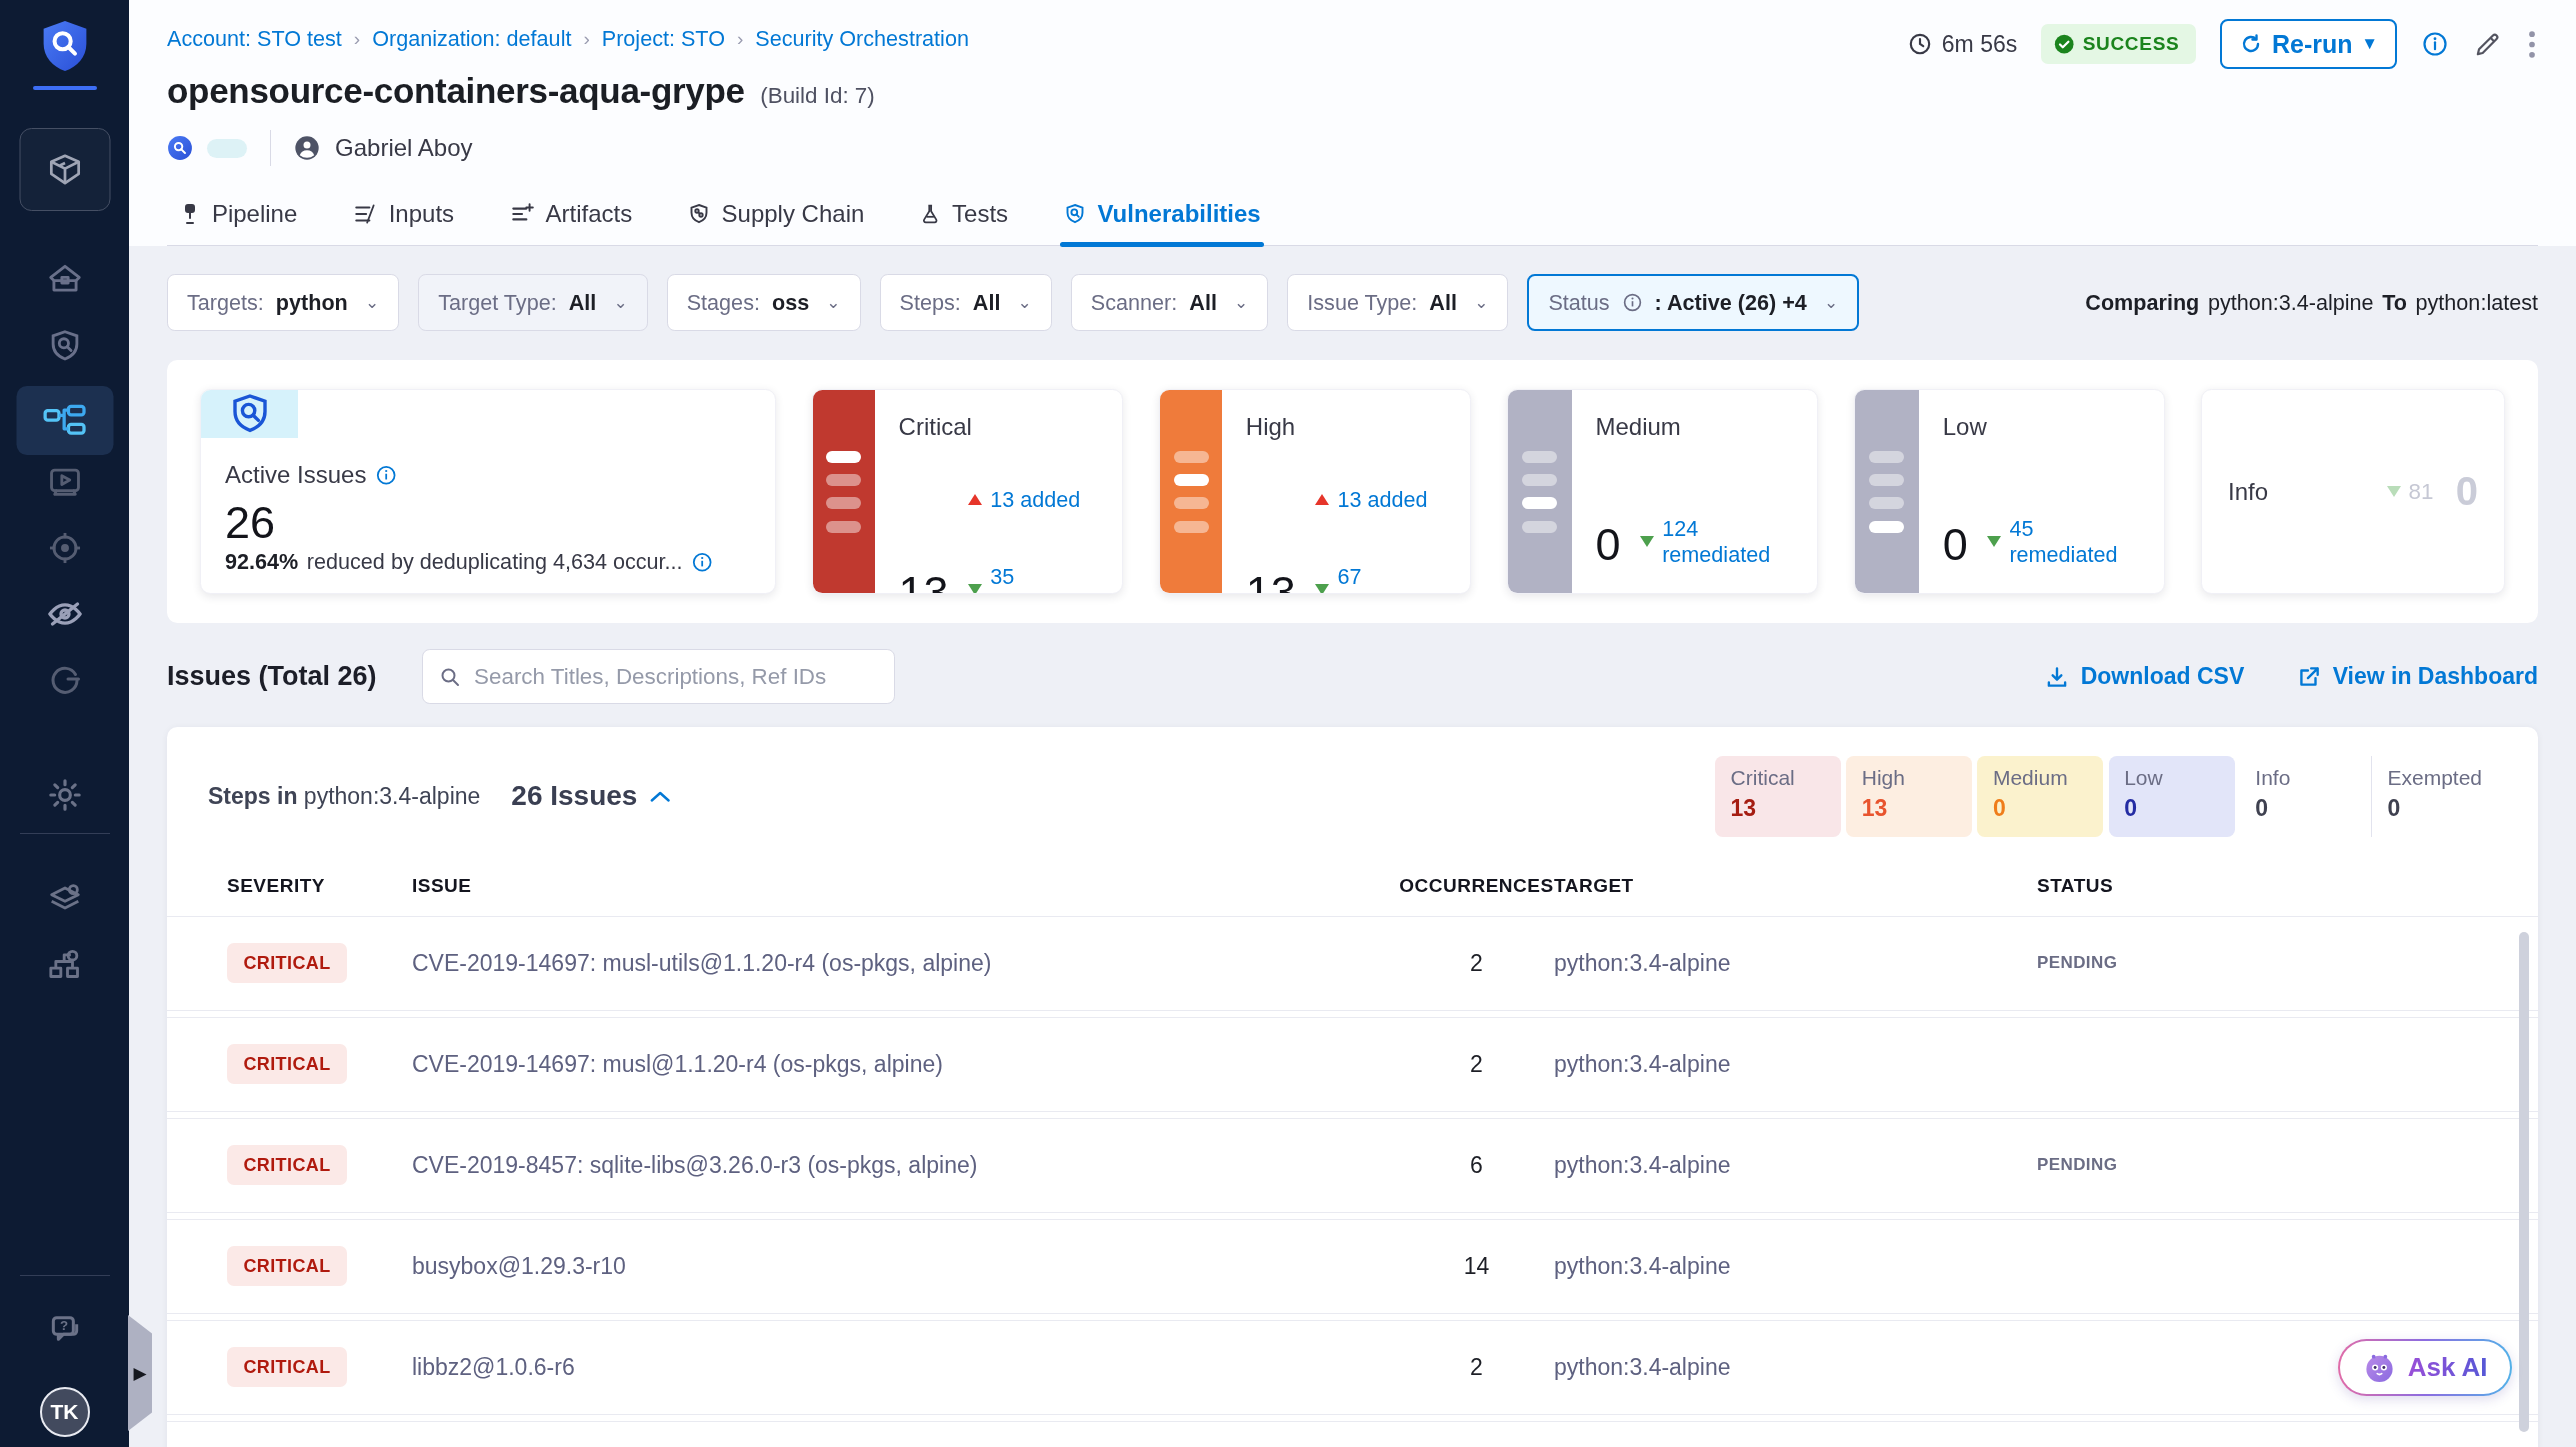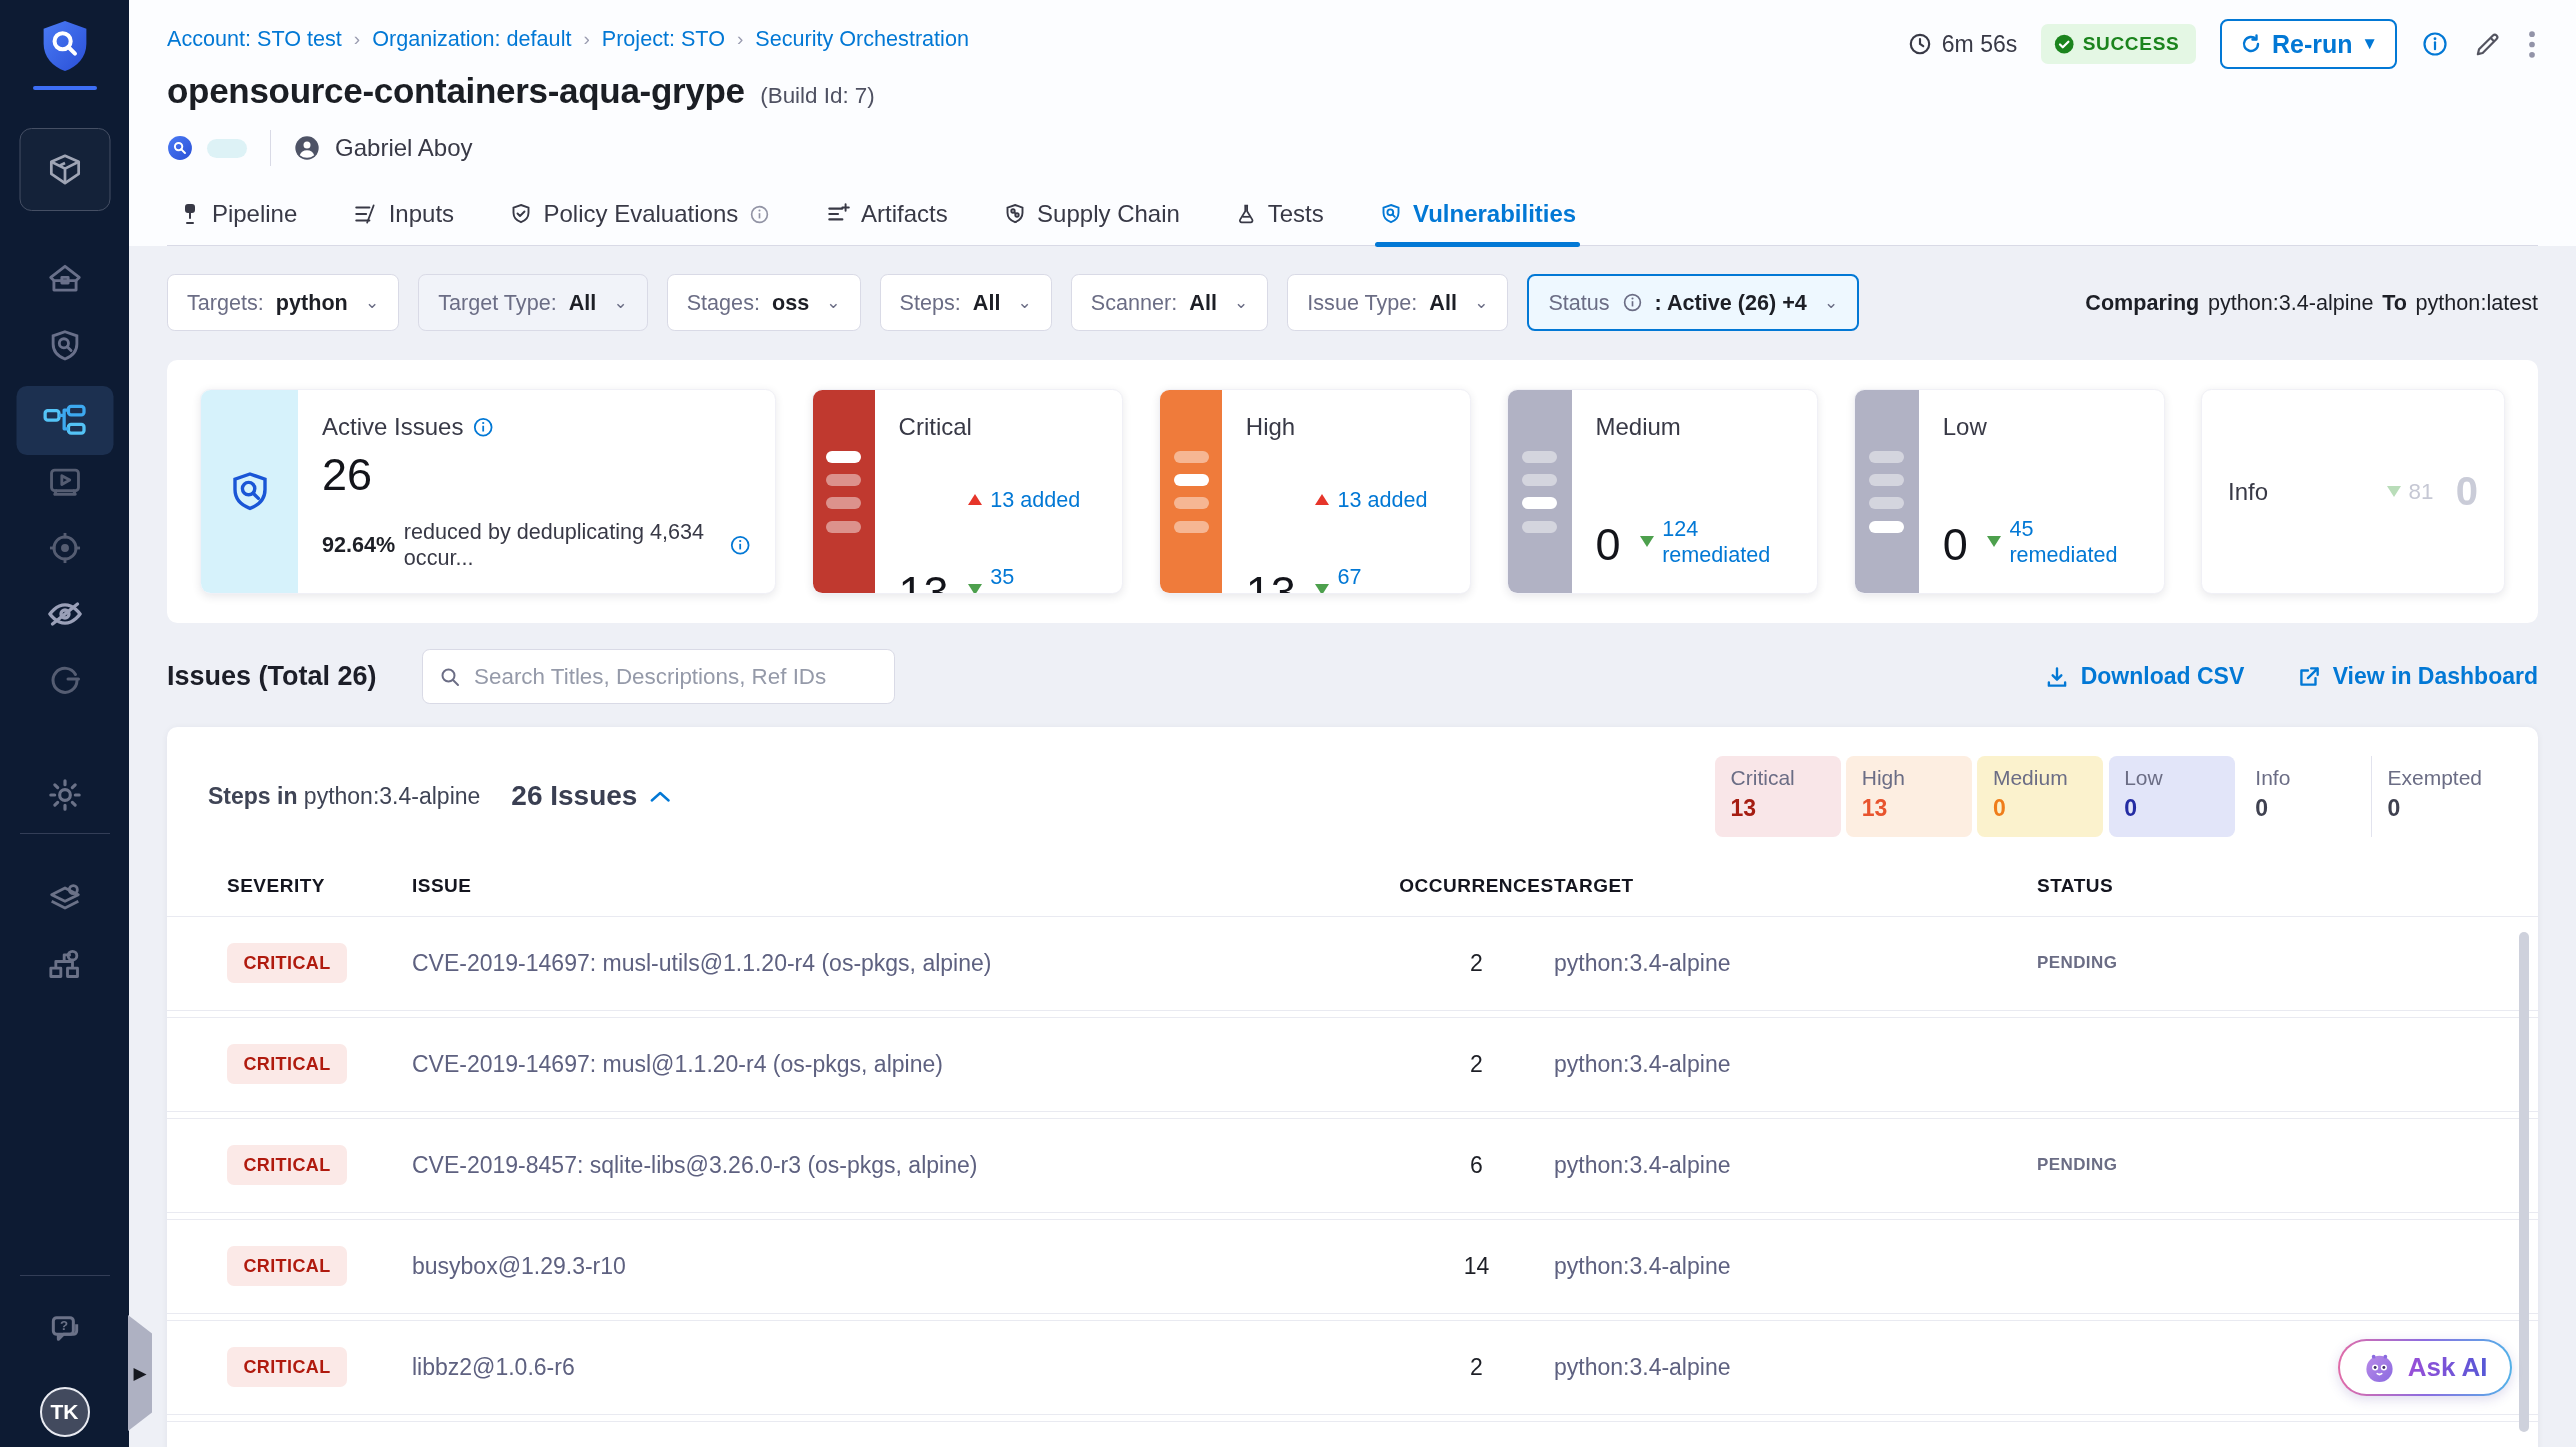--- a/index.html
+++ b/index.html
@@ -72,21 +72,21 @@
   .band.active-band { width:97px; background:#d6f2fb; }
   .scard .scontent { padding:22.4px 24px; display:flex; flex-direction:column; flex:1; }
   .slabel { font-size:24px; color:#383946; display:flex; align-items:center; gap:8.6px; }
   .bignum { font-size:45px; font-weight:normal; color:#13141a; }
   .sev-bottom { margin-top:auto; display:flex; align-items:flex-end; gap:19px; }
   .deltas { display:flex; flex-direction:column; gap:5.2px; padding-bottom:3.5px; }
   .delta { display:flex; align-items:center; gap:8.6px; color:#0278d5; font-size:21.6px;margin-top:46px; }
   .tri-up { width:0; height:0; border-left:7.8px solid transparent; border-right:7.8px solid transparent; border-bottom:11.2px solid #e6352a; }
   .tri-down { width:0; height:0; border-left:7.8px solid transparent; border-right:7.8px solid transparent; border-top:11.2px solid #4da04d; }
   .tri-down.pale { border-top-color:#b9ddb9; }
-  .card-active { width:576px; }
+  .card-active { width:576px;flex-direction:column; }
   .card-active .acap { font-size:21.6px; color:#383946; display:flex; align-items:center; gap:8.6px; margin-top:auto; }
   .card-active .acap b { color:#1d1f26; }
   .card-active .bignum { margin-top:8.6px; }
   .card-sev { flex:1; }
   .card-info { width:304px; }
   .card-info .scontent { flex-direction:row; align-items:center; gap:22.4px; padding:0 26px; }
   .info-delta { display:flex; align-items:center; gap:7px; margin-left:auto; font-size:22.4px; color:#c6c8d4; }
   .info-zero { font-size:40px; font-weight:bold; color:#caccd8; }
 
   
@@ -364,36 +364,20 @@
         <span>Pipeline</span>
       </div>
       <div class="tab">
         <span class="ic">
             <svg width="26" height="26" viewBox="0 0 24 24" fill="none" stroke="#383946" stroke-width="2" stroke-linecap="round">
               <path d="M4 6h12M4 12h9M4 18h12"></path>
               <path d="M20 4L14 20" stroke-width="1.6"></path>
             </svg>
           </span>
         <span>Inputs</span>
-      </div>
-      <div class="tab">
-        <span class="ic">
-            <svg width="24" height="24" viewBox="0 0 24 24" fill="none" stroke="#383946" stroke-width="1.9">
-              <path d="M12 3l7.5 2.6v5.2c0 4.6-3.1 7.8-7.5 9.4-4.4-1.6-7.5-4.8-7.5-9.4V5.6z"></path>
-              <path d="M8.5 11.5l2.5 2.5 4.5-4.5" stroke-linecap="round" stroke-linejoin="round"></path>
-            </svg>
-          </span>
-        <span>Policy Evaluations</span>
-        <span class="ic">
-            <svg width="21" height="21" viewBox="0 0 24 24" fill="none" stroke="#9294a5" stroke-width="1.9">
-              <circle cx="12" cy="12" r="9"></circle>
-              <line x1="12" y1="10.5" x2="12" y2="16.5"></line>
-              <circle cx="12" cy="7.5" r="1.2" fill="#9294a5" stroke="none"></circle>
-            </svg>
-          </span>
       </div>
       <div class="tab">
         <span class="ic">
             <svg width="26" height="26" viewBox="0 0 24 24" fill="none" stroke="#383946" stroke-width="2" stroke-linecap="round">
               <path d="M4 7h12M4 12h8M4 17h12"></path>
               <path d="M19 9V3M16 6h6" stroke-width="1.8"></path>
             </svg>
           </span>
         <span>Artifacts</span>
       </div>

